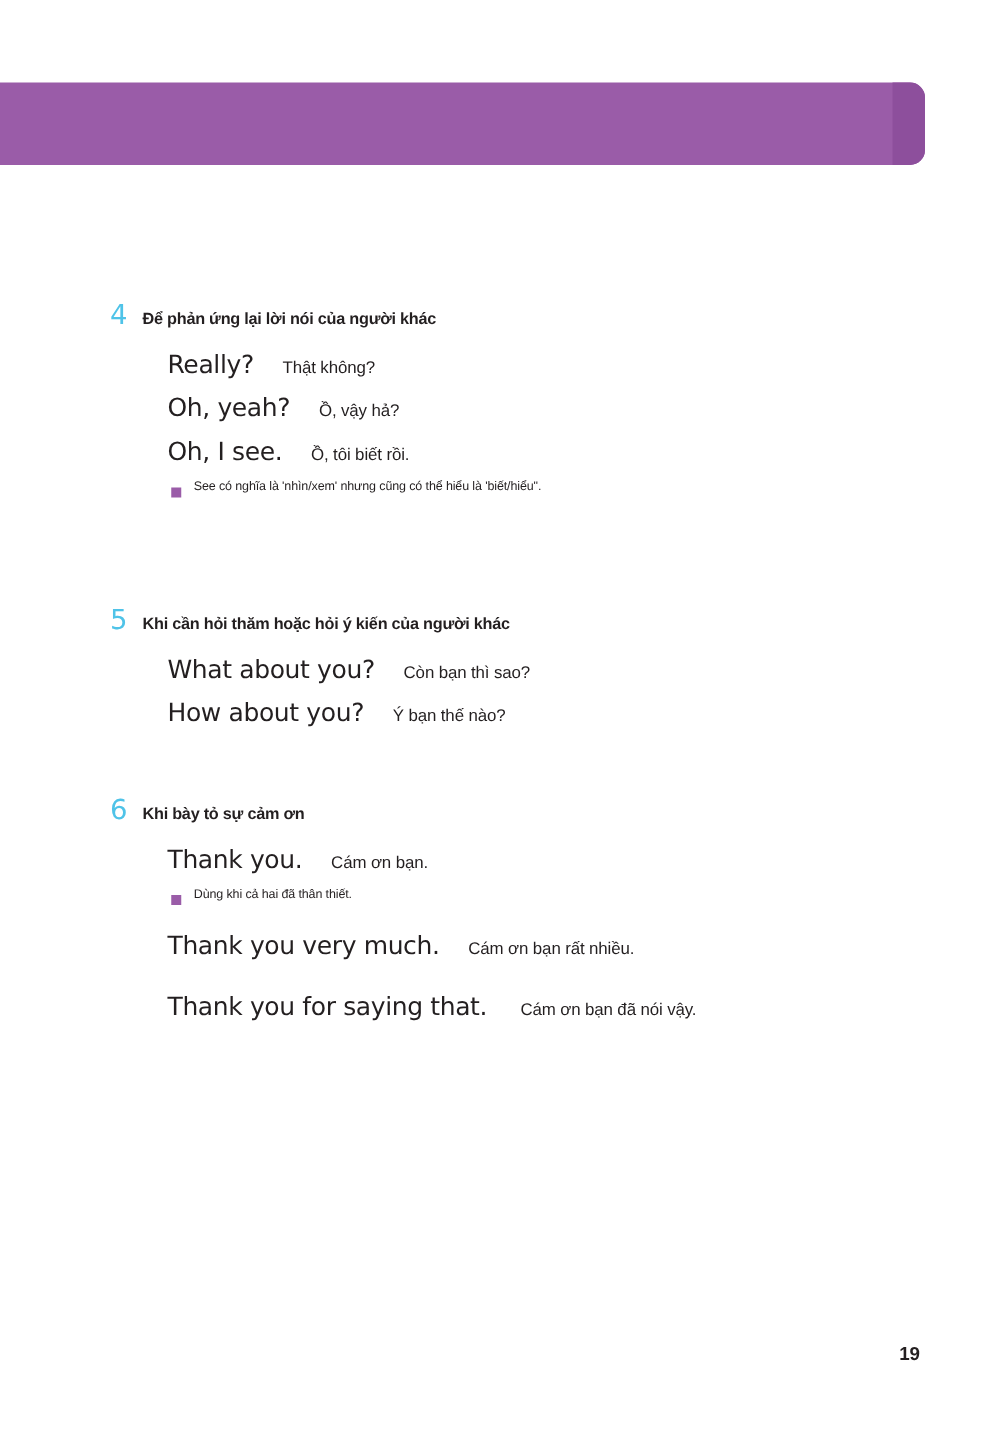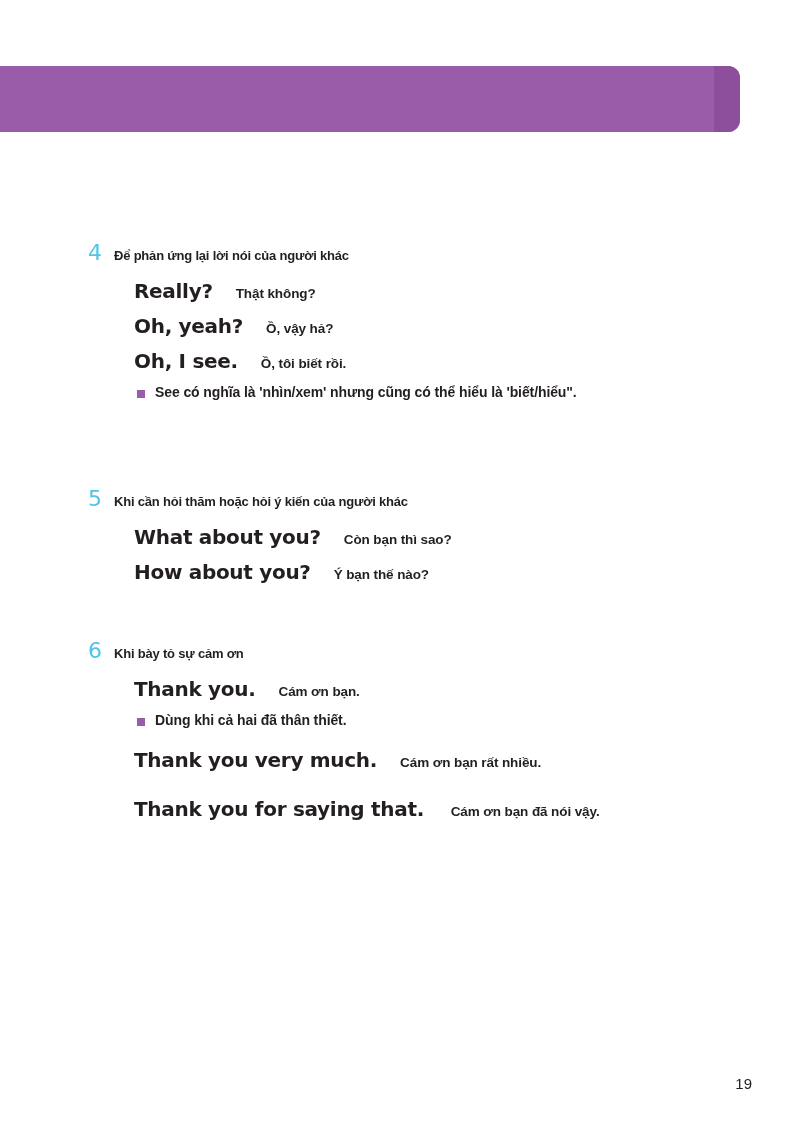--- a/index.html
+++ b/index.html
@@ -65,21 +65,20 @@
   .section-title {
     color: #231f20;
     font-size: 13px;
     font-weight: bold;
     letter-spacing: -0.2px;
   }
 
   .entries {
     padding-left: 134px;
     margin-top: 14px;
-    font-weight: bold;
   }
 
   .entry {
     display: flex;
     align-items: baseline;
     flex-wrap: wrap;
     margin-bottom: 11px;
   }
   .en {
     font-size: 20px;
@@ -105,34 +104,34 @@
   }
   .bullet {
     width: 8px;
     height: 8px;
     background: #9a5ca8;
     flex: 0 0 8px;
     margin-top: 6px;
     margin-right: 10px;
   }
   .note-text {
-    font-size: 14px;
+    font-size: 10px;
     color: #231f20;
     letter-spacing: -0.1px;
   }
 
   .gap-lg { height: 26px; }
   .gap-sm { height: 14px; }
 
   .page-number {
     position: absolute;
-    right: 48px;
+    right: 64px;
     bottom: 52px;
     font-size: 15px;
-    font-weight: normal;
+    font-weight: bold;
     color: #231f20;
   }
 </style>
 </head>
 <body>
 
 <div class="banner"></div>
 <div class="banner-notch"></div>
 
 <div class="content">

